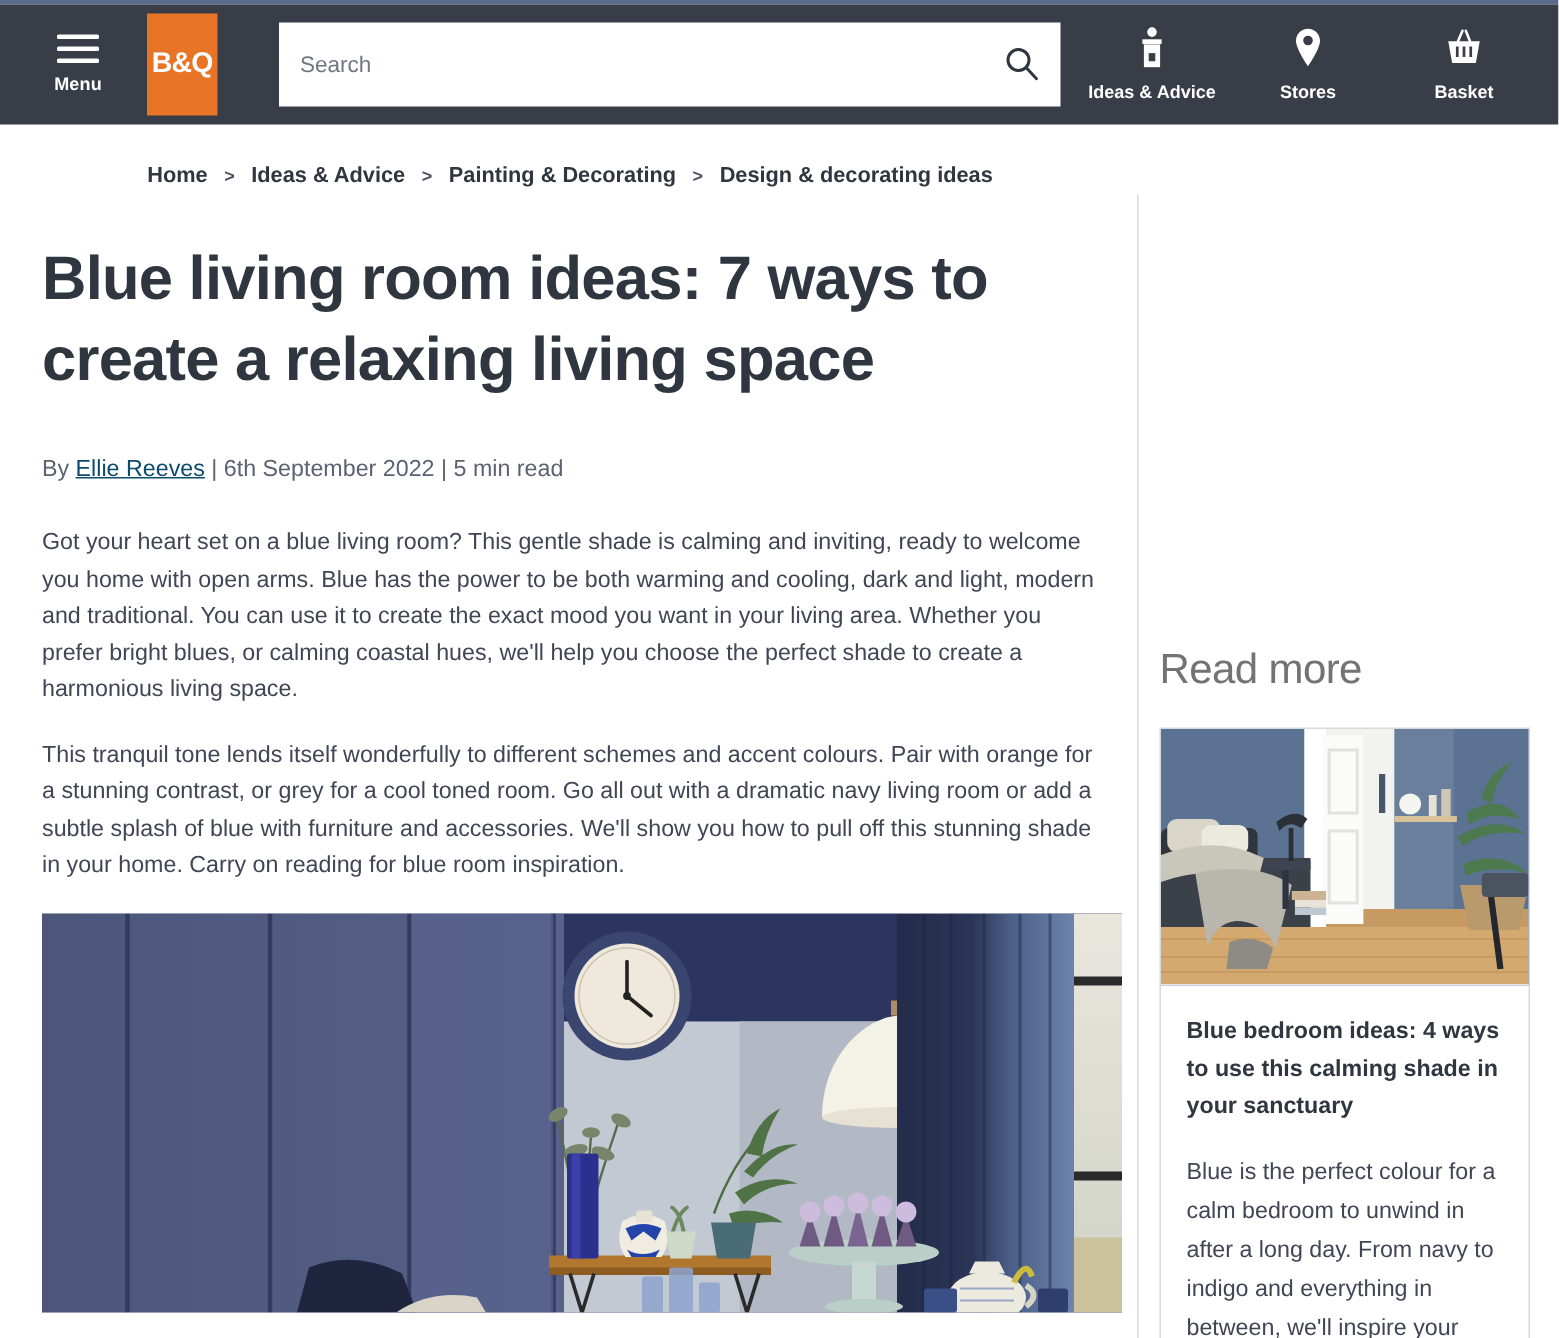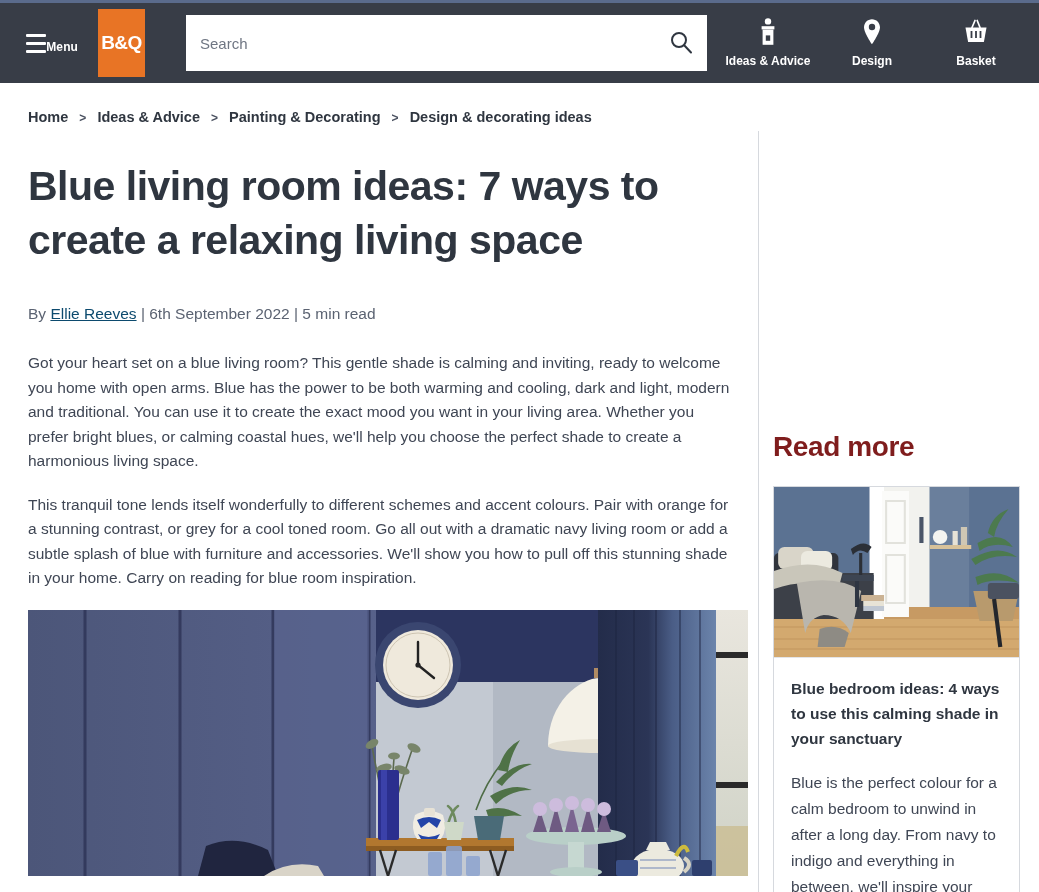--- a/index.html
+++ b/index.html
@@ -25,21 +25,21 @@
     height: 80px;
     background: #383d47;
     display: flex;
     align-items: center;
     padding: 0 24px 0 26px;
   }
 
   .menu-btn {
     width: 52px;
     display: flex;
-    flex-direction: row;
+    flex-direction: column;
     align-items: center;
     cursor: pointer;
     margin-right: 20px;
   }
   .burger { width: 28px; }
   .burger span {
     display: block;
     height: 3px;
     background: #ffffff;
     margin-bottom: 5px;
@@ -134,20 +134,21 @@
   }
 
   
   .crumbs {
     padding: 22px 28px 0 28px;
     font-size: 14.5px;
     font-weight: 700;
     line-height: 25px;
     max-width: 760px;
     color: #2f3640;
+    text-align: center;
   }
   .crumbs a {
     color: #2f3640;
     text-decoration: none;
     cursor: pointer;
   }
   .crumbs .sep {
     color: #4a5160;
     font-weight: 700;
     font-size: 12px;
@@ -204,22 +205,22 @@
     height: 266px;
     overflow: hidden;
     position: relative;
     background: #4d5880;
     cursor: pointer;
   }
 
   
   h2.side-title {
     font-size: 28px;
-    font-weight: 700;
-    color: #7f1d1d;
+    font-weight: 400;
+    color: #737373;
     letter-spacing: -.4px;
     margin-top: 300px;
   }
   .card {
     margin-top: 23px;
     border: 1px solid #d6d9de;
     background: #ffffff;
     cursor: pointer;
   }
   .card-img {
@@ -293,21 +294,21 @@
       <span class="action-label">Ideas &amp; Advice</span>
     </a>
 
     <a class="action">
       <span class="ic">
         <svg width="22" height="28" viewBox="0 0 22 28" fill="#ffffff">
           <path d="M11 1.2C6.6 1.2 3 4.8 3 9.2c0 5.6 8 17 8 17s8-11.4 8-17c0-4.4-3.6-8-8-8z"></path>
           <circle cx="11" cy="9" r="3.2" fill="#383d47"></circle>
         </svg>
       </span>
-      <span class="action-label">Design</span>
+      <span class="action-label">Stores</span>
     </a>
 
     <a class="action">
       <span class="ic">
         <svg width="28" height="28" viewBox="0 0 28 28" fill="none">
           <path d="M3.5 9.5h21l-2.6 14.5H6.1L3.5 9.5z" fill="#ffffff"></path>
           <path d="M9.5 13v7M14 13v7M18.5 13v7" stroke="#383d47" stroke-width="1.8"></path>
           <path d="M10 9.5 13 2.5M18 9.5 15.2 2.5" stroke="#ffffff" stroke-width="1.7" stroke-linecap="round"></path>
         </svg>
       </span>

